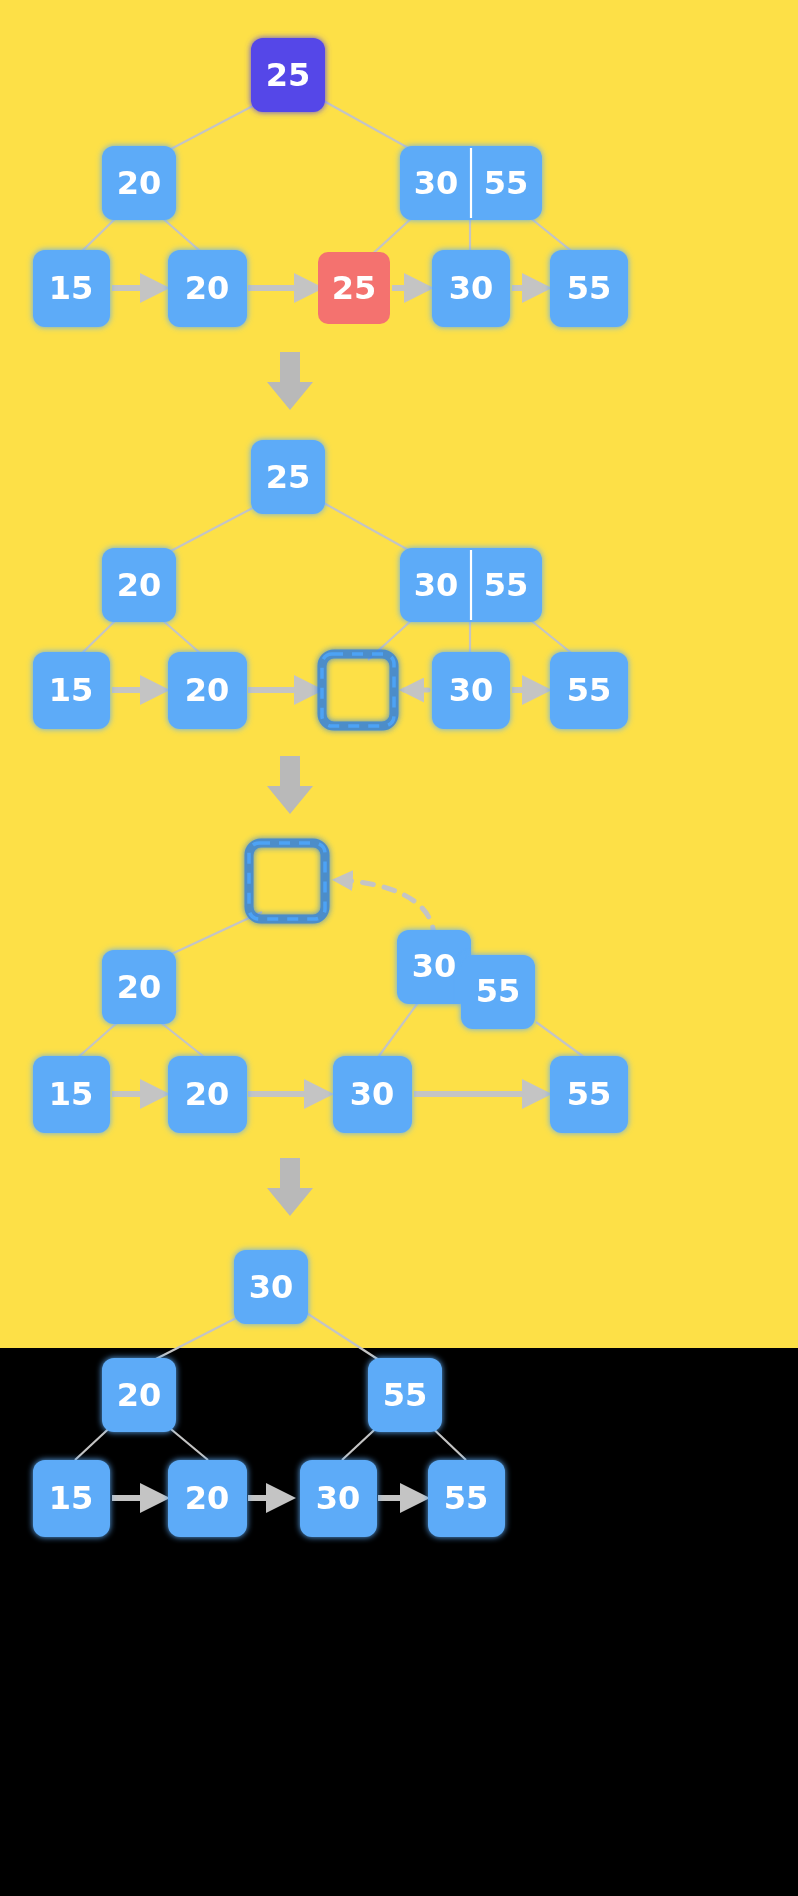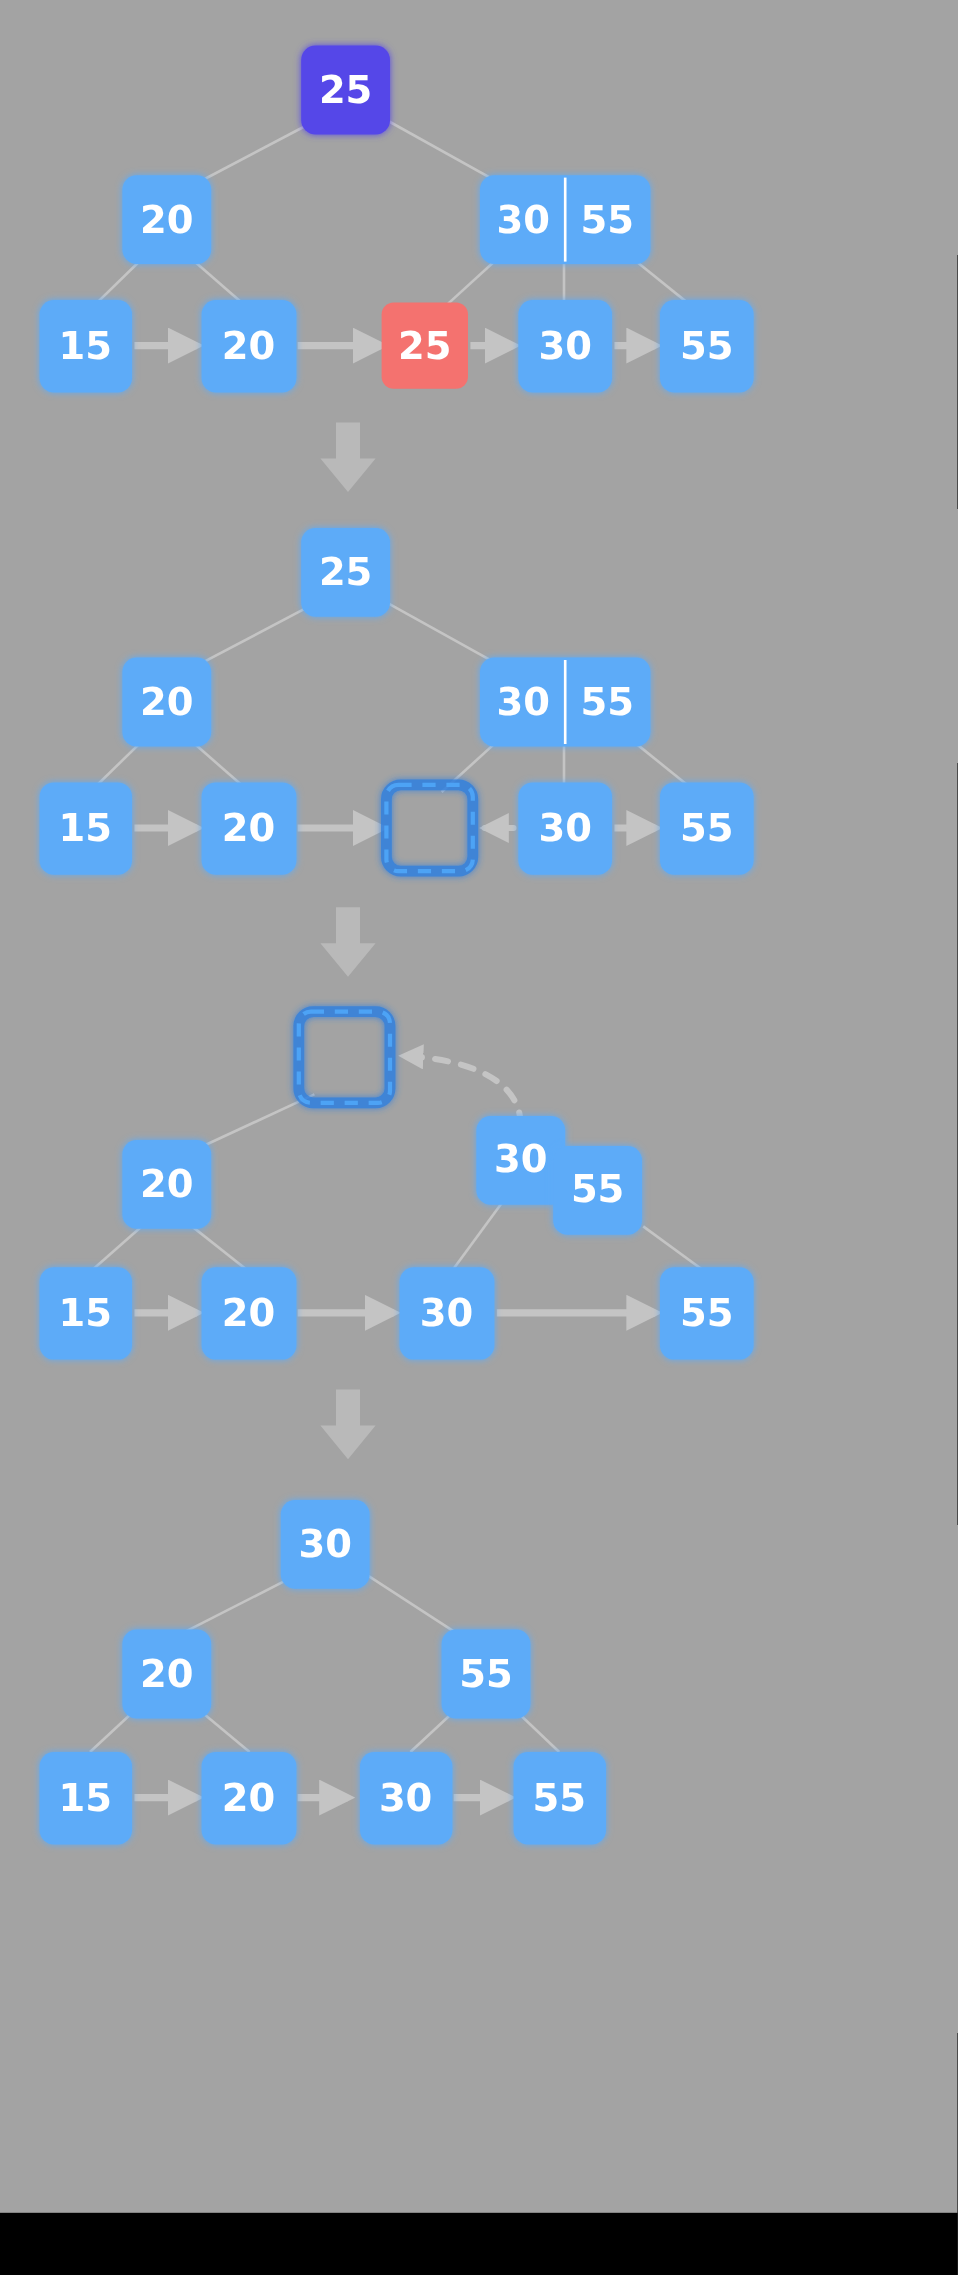--- a/index.html
+++ b/index.html
@@ -1,18 +1,18 @@
 <!DOCTYPE html>
 <html><head>
 <meta charset="utf-8">
 <style>
   html,body{margin:0;padding:0;background:#000;}
   body{width:798px;height:1896px;overflow:hidden;
        font-family:"DejaVu Sans","Liberation Sans",sans-serif;}
-  #stage{position:relative;width:798px;height:1844px;background:#a3a3a3;}
+  #stage{position:relative;width:798px;height:1348px;background:#fde047;}
   svg.diagram{position:absolute;left:0;top:0;width:798px;height:1896px;display:block;}
   .node-text{fill:#ffffff;font-family:"DejaVu Sans","Liberation Sans",sans-serif;
              font-size:32px;font-weight:bold;text-anchor:middle;dominant-baseline:middle;}
   .edge{stroke:#c4c4c4;stroke-width:2.2;fill:none;}
   .leaflink{stroke:#c4c4c4;stroke-width:6;fill:none;}
   .bigarrow{fill:#b9b9b9;}
   .dashline{stroke:#c4c4c4;stroke-width:5;fill:none;stroke-dasharray:9 9;stroke-linecap:round;}
   .curvearrow{stroke:#c4c4c4;stroke-width:5;fill:none;stroke-dasharray:11 11;stroke-linecap:round;}
   .ghost-fill{fill:none;stroke:#4da3f5;stroke-width:3.5;stroke-dasharray:11 9;}
   .ghost-glow{fill:none;stroke:#2d7fe0;stroke-width:9;opacity:.85;stroke-linejoin:round;}

